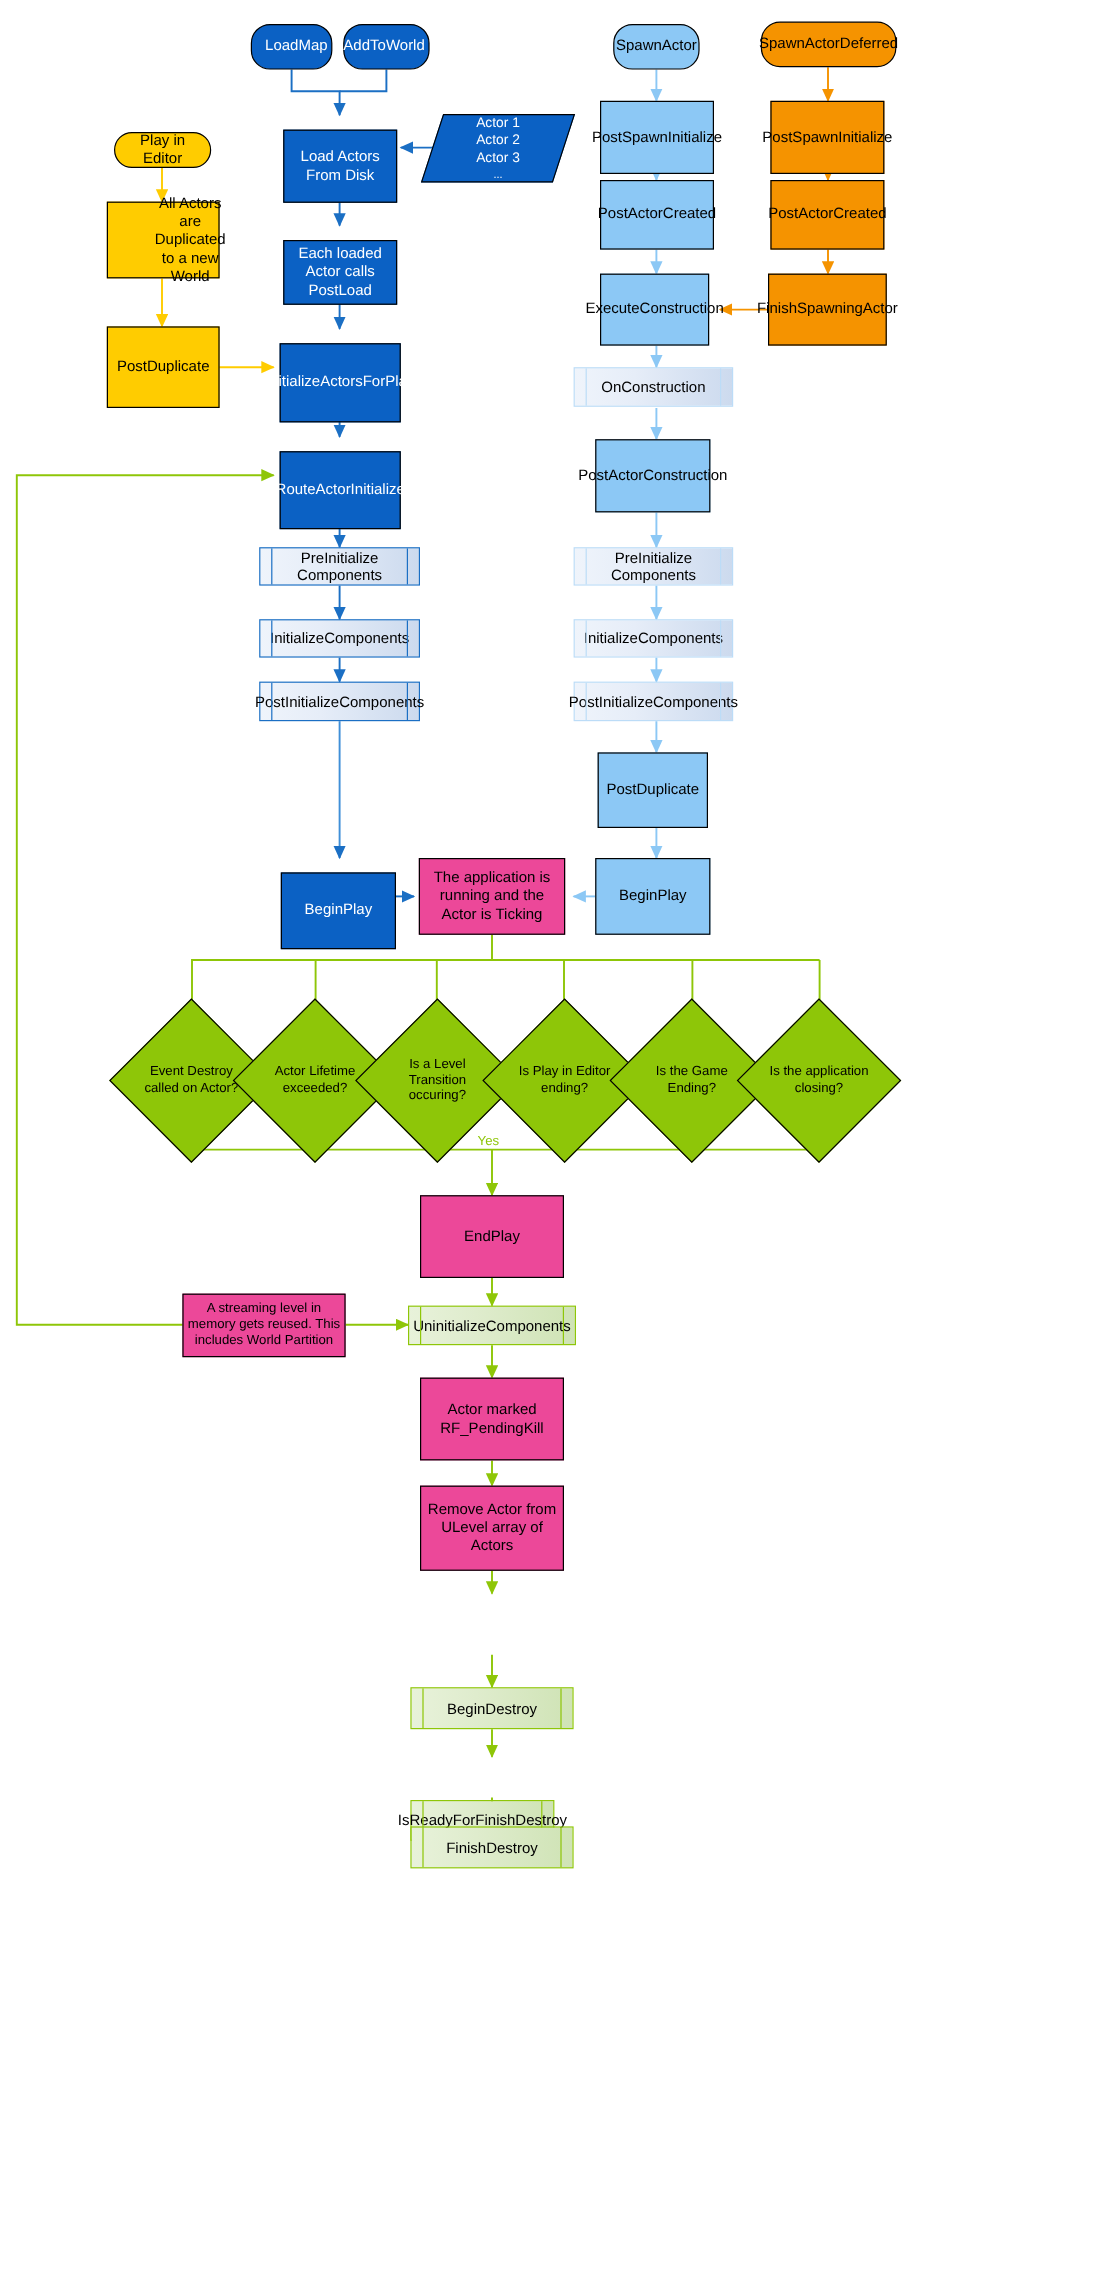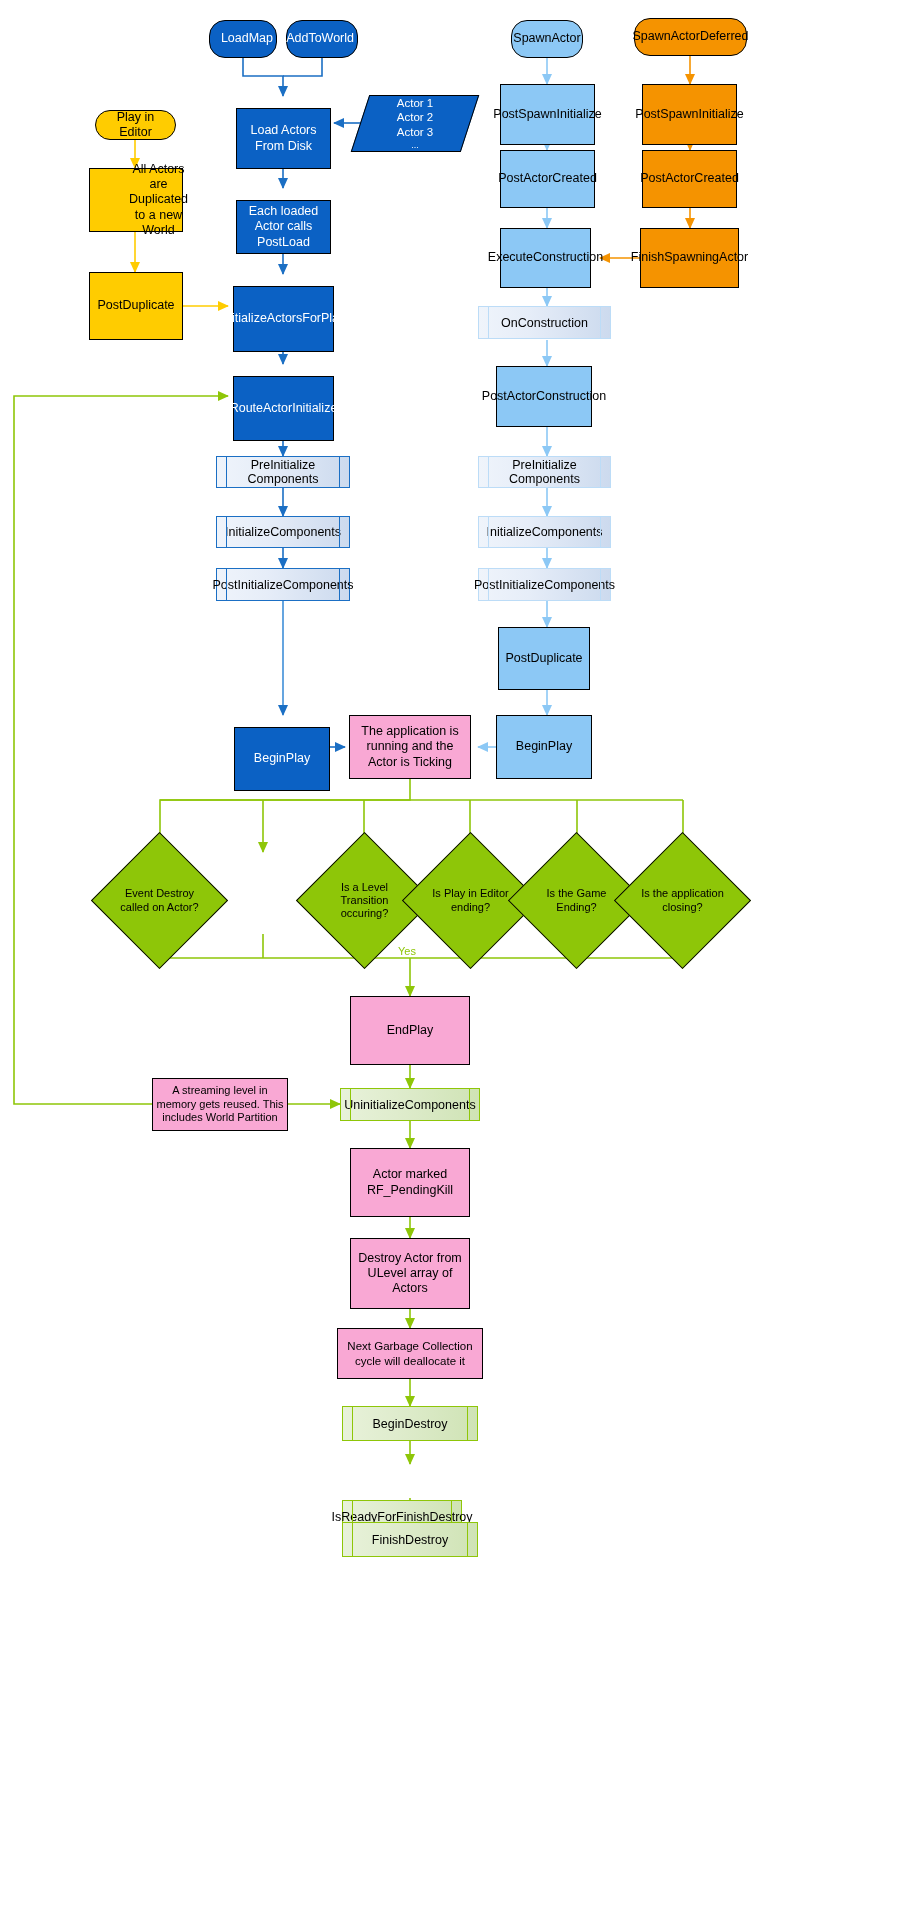--- a/index.html
+++ b/index.html
@@ -20,21 +20,21 @@
               color:#000;font-size:12.5px;}
   .term-yellow{background:#ffcc00;border:1.6px solid #000;border-radius:16px;
                color:#000;font-size:12.5px;}
   .term-orange{background:#f59300;border:1.6px solid #000;border-radius:16px;
                color:#000;font-size:12.5px;}
 
   .box-blue{background:#0b61c4;border:1.6px solid #000;color:#fff;font-size:12.5px;margin-top:12px;}
   .box-lblue{background:#8cc8f5;border:1.6px solid #000;color:#000;font-size:12.5px;}
   .box-yellow{background:#ffcc00;border:1.6px solid #000;color:#000;font-size:12.5px;}
   .box-orange{background:#f59300;border:1.6px solid #000;color:#000;font-size:12.5px;}
-  .box-green{background:#f9a8d4;border:1.6px solid #000;color:#000;font-size:12.5px;}
+  .box-green{background:#ec4899;border:1.6px solid #000;color:#000;font-size:12.5px;}
 
   
   .box-grad{color:#000;font-size:12.5px;position:absolute;box-sizing:border-box;
             display:flex;align-items:center;justify-content:center;text-align:center;
             background:linear-gradient(90deg,#eff4fb 0%,#e6edf8 38%,#ccdaee 100%);}
   .box-grad.dark{border:1.4px solid #1b6fc4;}
   .box-grad.light{border:1.4px solid #bcdcf7;}
   .box-grad.greenish{border:1.4px solid #8ec608;
             background:linear-gradient(90deg,#e8f2da 0%,#dfeccd 40%,#cfe3b5 100%);}
   .box-grad .bar{position:absolute;top:0;bottom:0;width:1.4px;}
@@ -283,20 +283,26 @@
   <div class="node box-green" style="left:349px;top:715px;width:122px;height:64px;">
     <span>The application is running and the Actor is Ticking</span>
   </div>
 
   <div class="diamond" style="left:111px;top:852px;width:97px;height:97px;">
     <div class="dshape"></div>
     <div class="dtext">
       <span>Event Destroy called on Actor?</span>
       </div>
   </div>
+  <div class="diamond" style="left:214px;top:852px;width:97px;height:97px;">
+    <div class="dshape"></div>
+    <div class="dtext">
+      <span>Actor Lifetime exceeded?</span>
+      </div>
+  </div>
   <div class="diamond" style="left:316px;top:852px;width:97px;height:97px;">
     <div class="dshape"></div>
     <div class="dtext">
       <span>Is a Level Transition occuring?</span>
       </div>
   </div>
   <div class="diamond" style="left:422px;top:852px;width:97px;height:97px;">
     <div class="dshape"></div>
     <div class="dtext">
       <span>Is Play in Editor ending?</span>
@@ -325,24 +331,21 @@
   </div>
   <div class="box-grad greenish" style="left:340px;top:1088px;width:140px;height:33px;">
     <div class="bar l"></div>
     <div class="bar r"></div>
     <span>UninitializeComponents</span>
   </div>
   <div class="node box-green" style="left:350px;top:1148px;width:120px;height:69px;">
     <span>Actor marked RF_PendingKill</span>
   </div>
   <div class="node box-green" style="left:350px;top:1238px;width:120px;height:71px;">
-    <span>Destroy Actor from ULevel array of Actors</span>
-  </div>
-  <div class="node box-green" style="left:337px;top:1328px;width:146px;height:51px;font-size:11.5px;">
-    <span>Next Garbage Collection cycle will deallocate it</span>
+    <span>Remove Actor from ULevel array of Actors</span>
   </div>
   <div class="box-grad greenish" style="left:342px;top:1406px;width:136px;height:35px;">
     <div class="bar l"></div>
     <div class="bar r"></div>
     <span>BeginDestroy</span>
   </div>
   <div class="box-grad greenish" style="left:342px;top:1500px;width:120px;height:34px;">
     <div class="bar l"></div>
     <div class="bar r"></div>
     <span>IsReadyForFinishDestroy</span>

